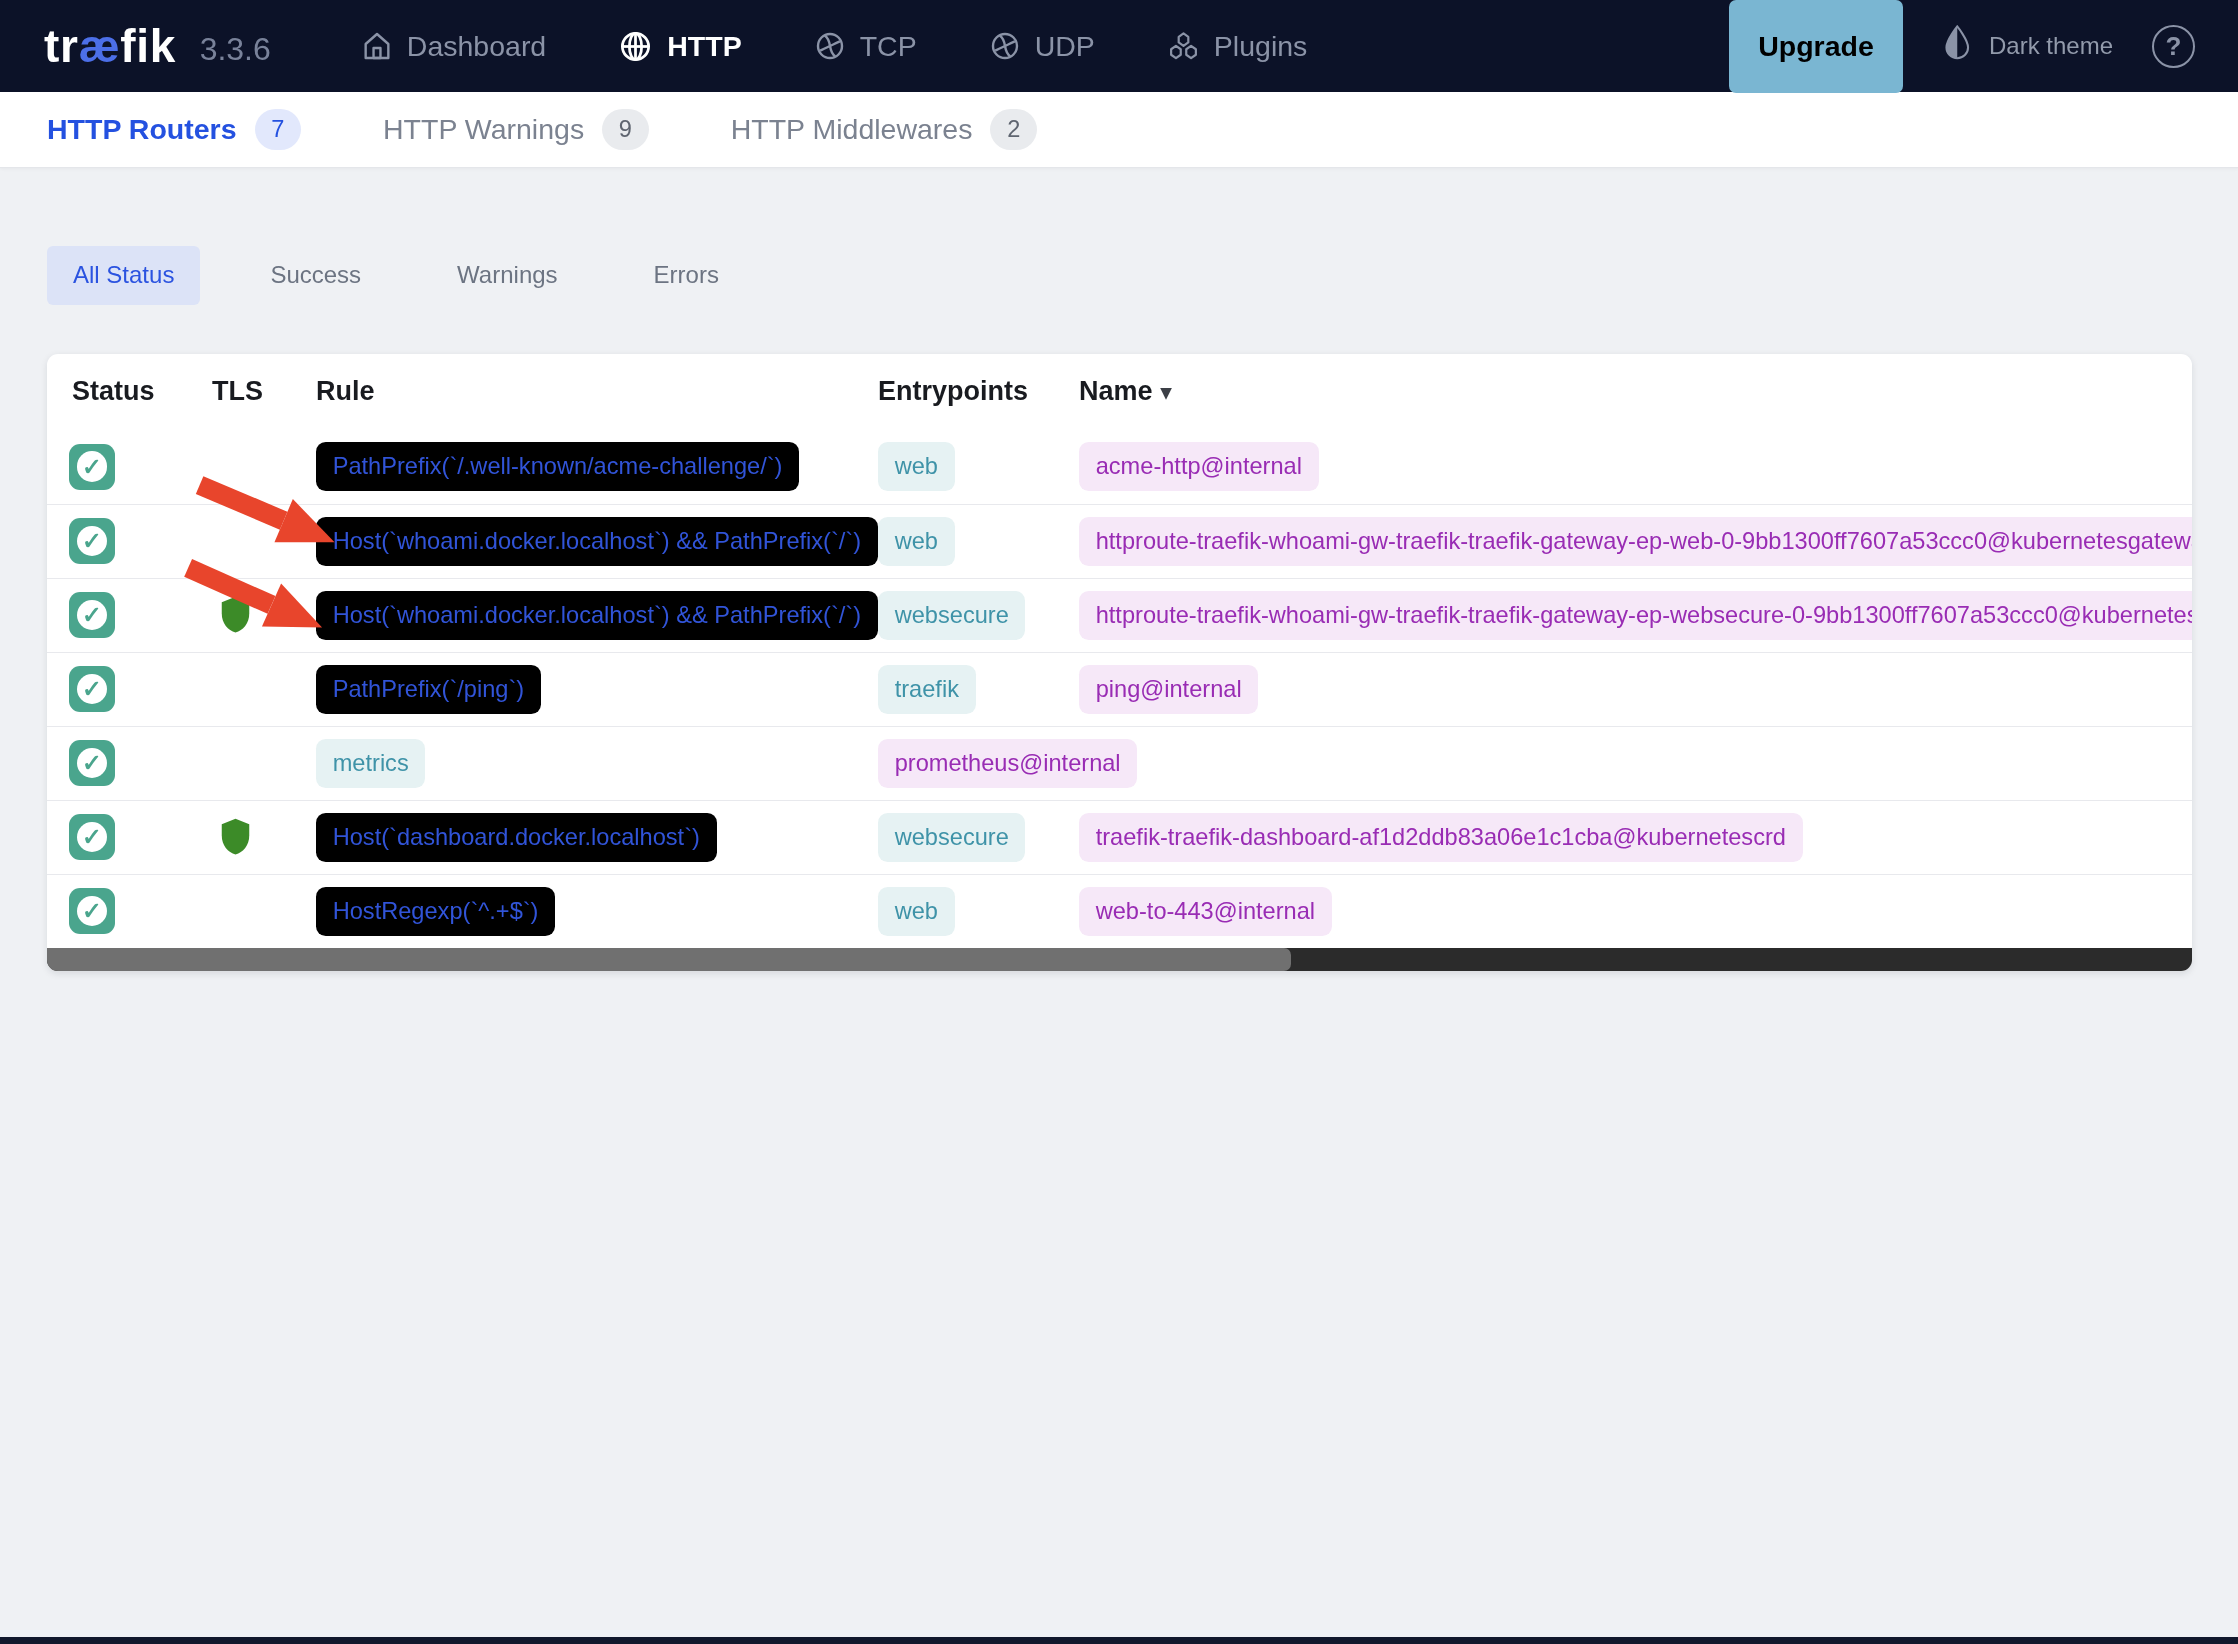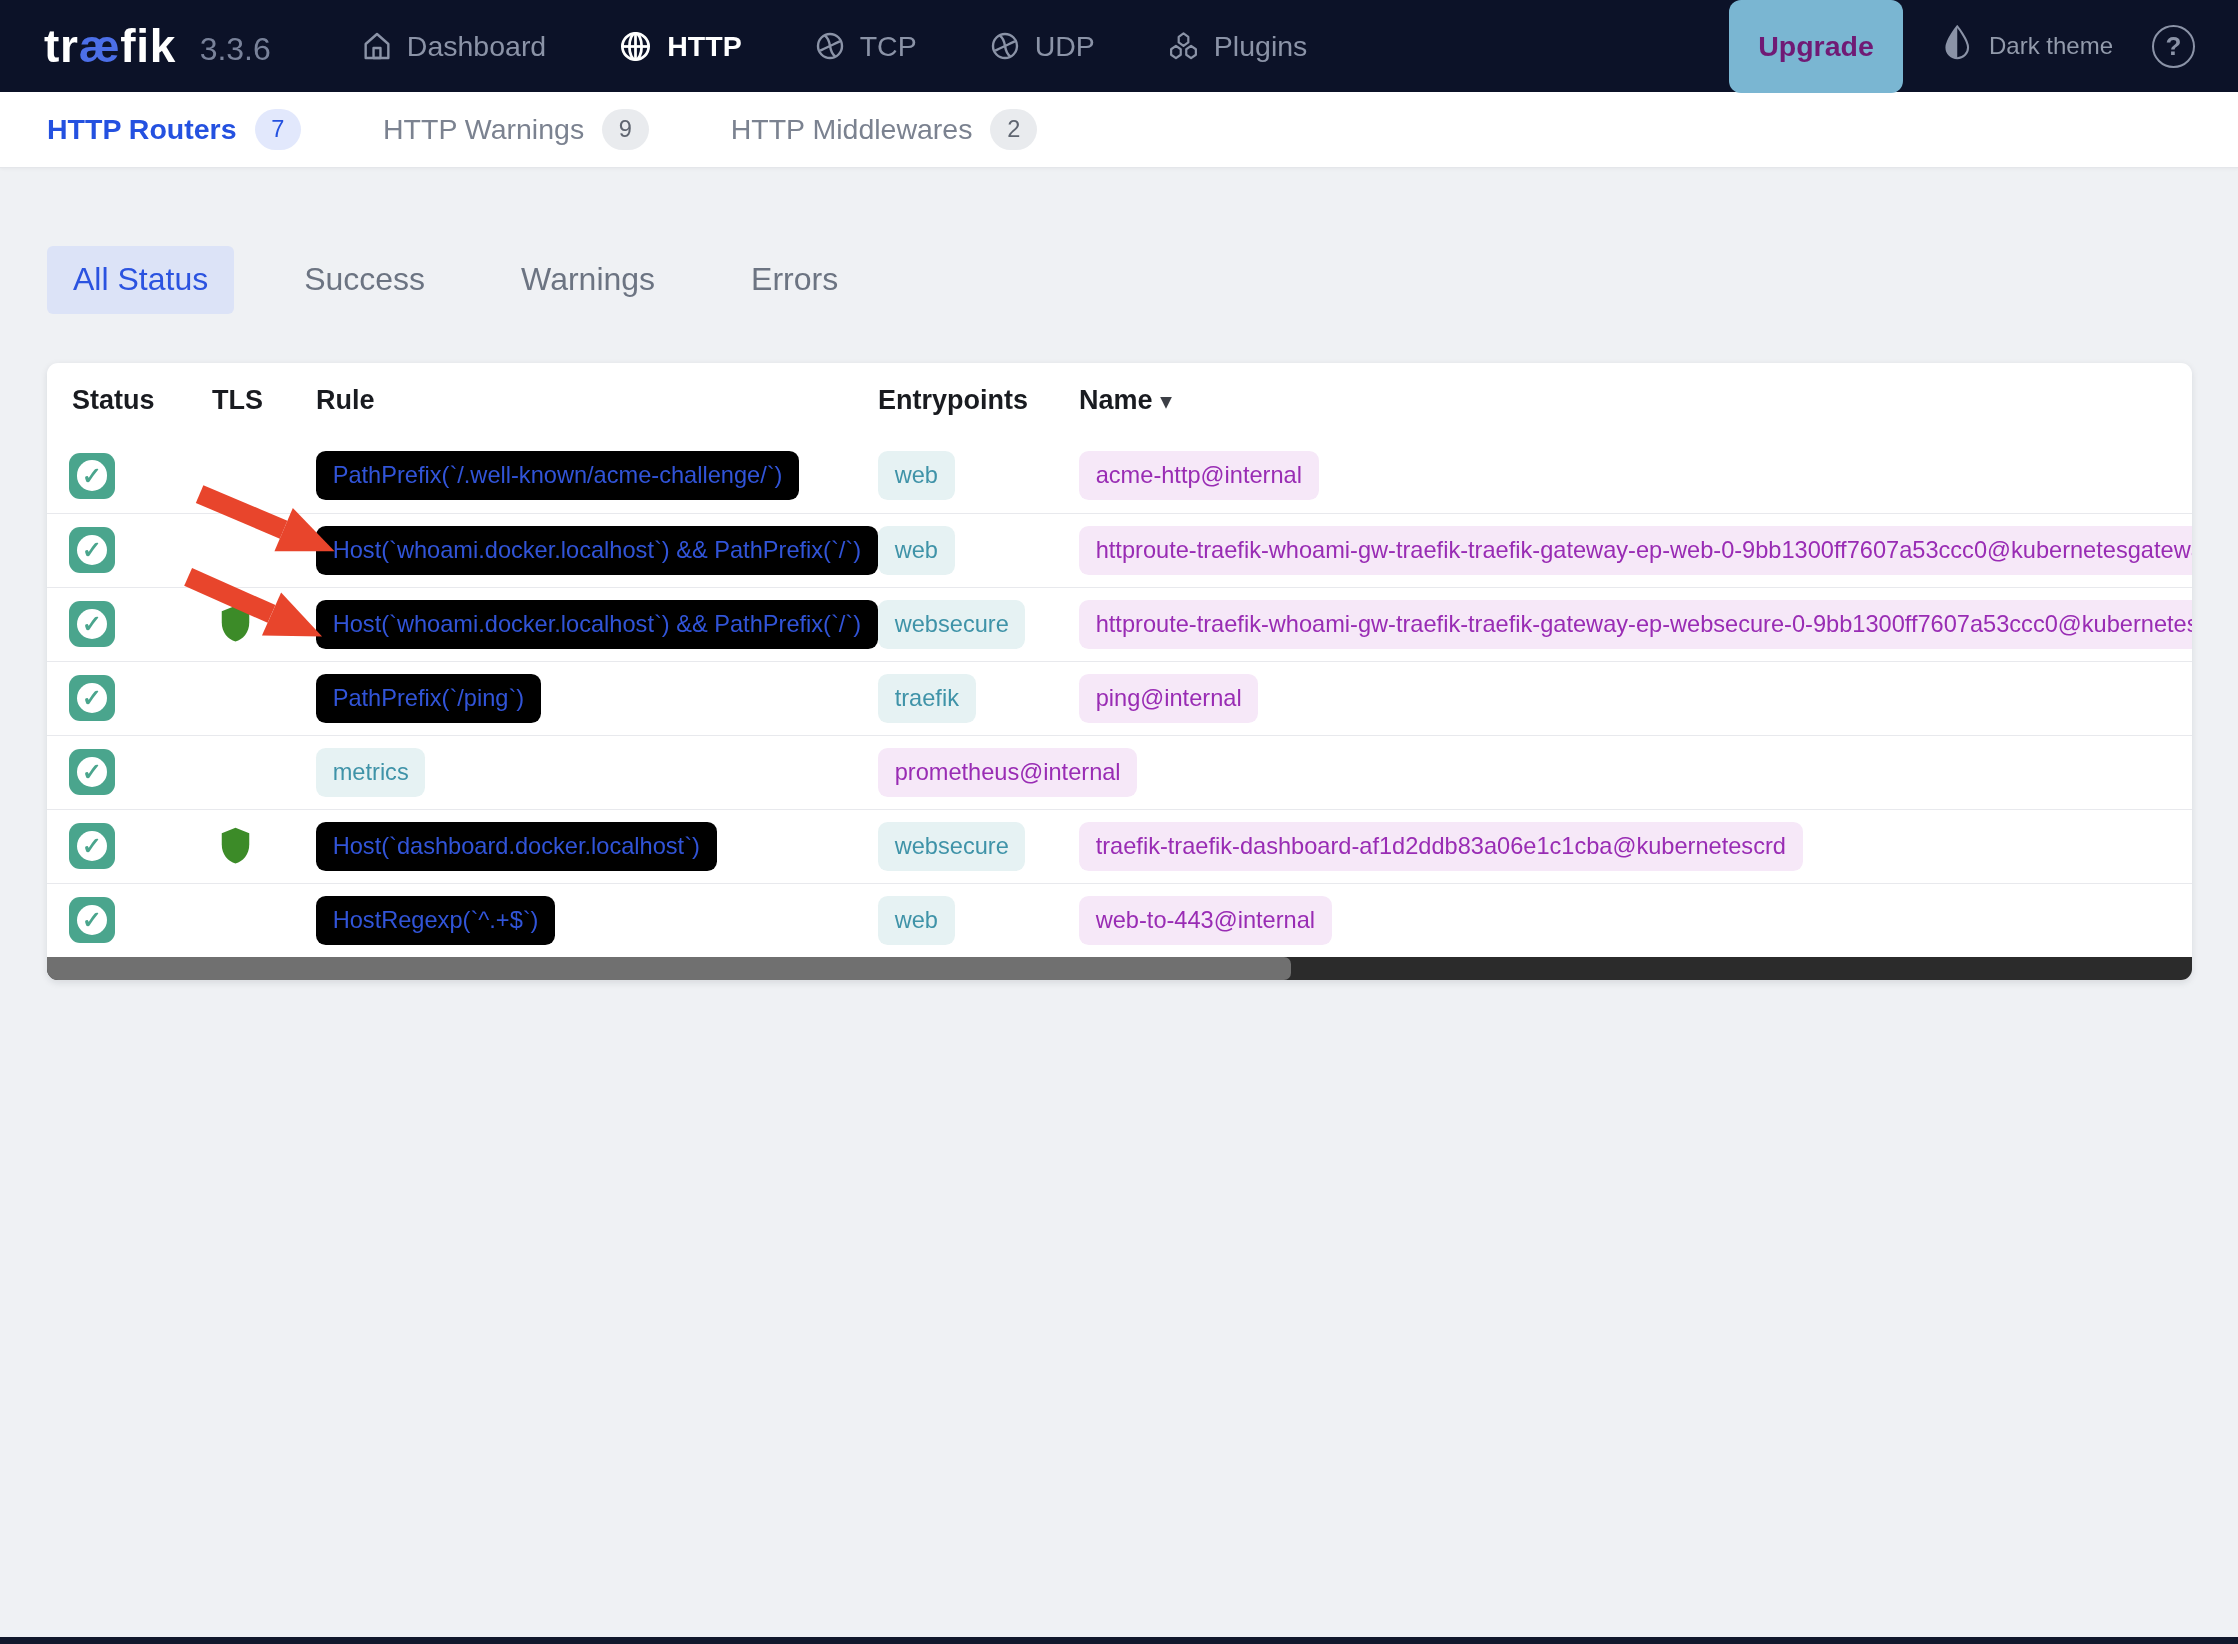--- a/index.html
+++ b/index.html
@@ -9,40 +9,40 @@
   
   .navbar { height:92px; background:#0c1228; display:flex; align-items:center; padding:0 44px; }
   .logo { font-size:46px; font-weight:600; color:#ffffff; letter-spacing:0.7px; }
   .logo .ae { color:#4c6fe8; }
   .version { font-size:32px; color:#79829a; margin-left:23.6px; margin-top:7px; }
   .nav-items { display:flex; align-items:center; margin-left:90px; gap:72px; }
   .nav-item { display:flex; align-items:center; gap:14px; font-size:28.5px; color:#8b93a7; cursor:pointer; }
   .nav-item.active { color:#ffffff; font-weight:700; }
   .nav-item svg { display:block; }
   .nav-right { margin-left:auto; display:flex; align-items:center; gap:39px; }
-  .upgrade-btn { background:#7ab6d2; color:#701a75; font-size:28.5px; font-weight:700;
-                 padding:30px 29px; border-radius:12px; border:none; cursor:pointer; }
+  .upgrade-btn { background:#7ab6d2; color:#000000; font-size:28.5px; font-weight:700;
+                 padding:30px 29px; border-radius:7px; border:none; cursor:pointer; }
   .theme-toggle { display:flex; align-items:center; gap:16.7px; font-size:24px; color:#929aab; cursor:pointer; }
   .help-circle { width:43px; height:43px; border:2.8px solid #8b93a7; border-radius:50%;
                  color:#8b93a7; font-size:26px; font-weight:700; display:flex;
                  align-items:center; justify-content:center; cursor:pointer; }
 
   
   .tabrow { height:76px; background:#ffffff; display:flex; align-items:center;
             padding:0 47px; gap:82px; border-bottom:0.7px solid #e4e6ea;
             box-shadow:0 1.4px 4.2px rgba(20,25,40,.06); }
   .tab { display:flex; align-items:center; gap:18px; font-size:28.5px; color:#7b8290; cursor:pointer; }
   .tab .count { background:#e9ebee; color:#5f6570; font-size:23.6px; padding:7px 16.7px; border-radius:21px; }
   .tab.active { color:#2451e0; font-weight:700; }
   .tab.active .count { background:#e2e8fc; color:#2451e0; font-weight:400; }
 
   
   .toolbar { margin:78px 47px 0 47px; display:flex; align-items:center; }
   .filters { display:flex; align-items:center; gap:44px; }
-  .filter-chip { font-size:32px; color:#6c7482; padding:15.3px 26px; border-radius:6px; cursor:pointer; }
+  .filter-chip { font-size:24px; color:#6c7482; padding:15.3px 26px; border-radius:6px; cursor:pointer; }
   .filter-chip.active { background:#dce3f7; color:#2b53e0; }
   .searchbox { margin-left:auto; width:291px; height:62px; background:#ffffff;
                border:1.4px solid #d9dbdf; border-radius:11px; display:flex; align-items:center;
                padding:0 18px; }
   .searchbox input { flex:1; border:none; outline:none; font-size:27px; color:#333;
                      font-family:"Liberation Sans", sans-serif; background:transparent; }
   .searchbox input::placeholder { color:#9ba1ac; }
 
   
   .card-wrap { position:relative; margin:49px 47px 0 47px; }

